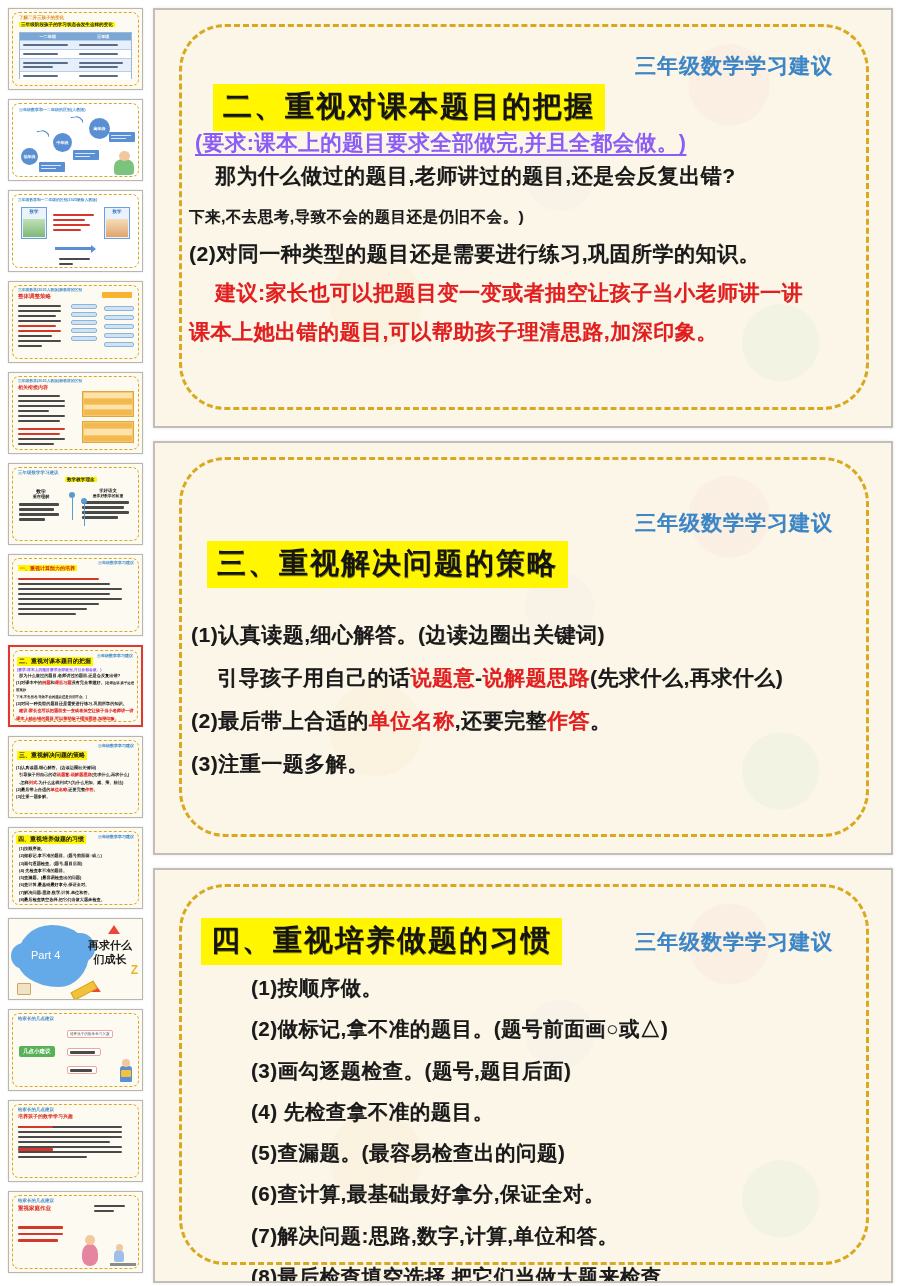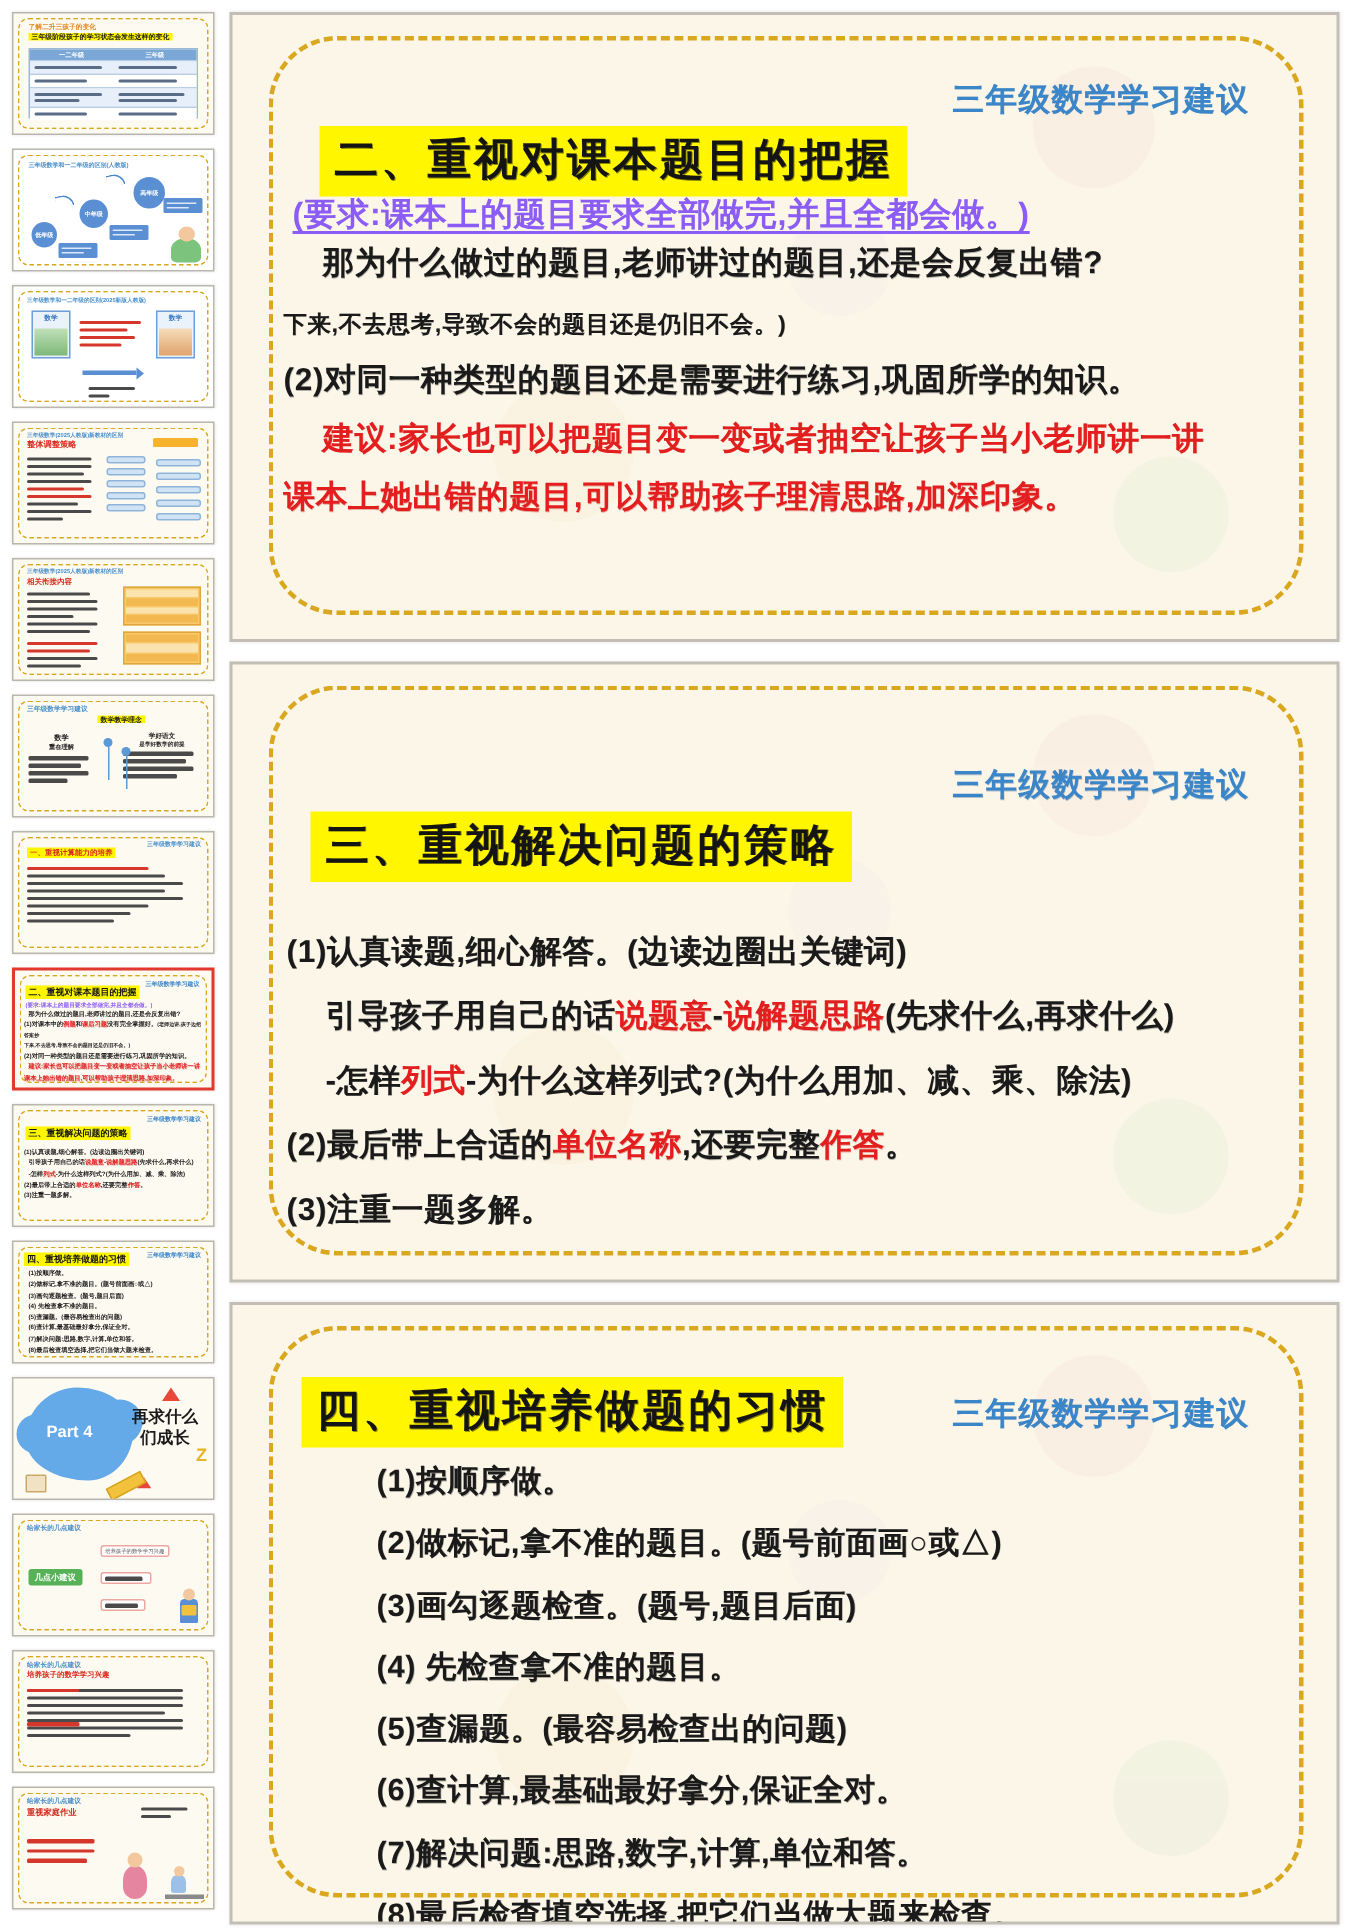--- a/index.html
+++ b/index.html
@@ -73,21 +73,21 @@
   .t6-top { font-size:4.8px; font-weight:800; color:#222; }
   .t6-sub { font-size:4.2px; font-weight:700; color:#222; }
 
   
   .blob { position:absolute; left:8px; top:6px; width:72px; height:62px; background:#64a9e8;
     border-radius:48% 52% 42% 58% / 55% 45% 55% 45%; }
   .blob:before { content:""; position:absolute; left:-6px; top:18px; width:26px; height:26px;
     background:#64a9e8; border-radius:50%; }
   .blob:after { content:""; position:absolute; right:-6px; top:8px; width:30px; height:30px;
     background:#64a9e8; border-radius:50%; }
-  .part-label { position:absolute; left:22px; top:30px; color:#fff; font-size:11px; font-weight:700; z-index:2; }
+  .part-label { position:absolute; left:22px; top:30px; color:#fff; font-size:11px; font-weight:400; z-index:2; }
   .part-title { position:absolute; right:6px; top:20px; width:52px; text-align:center;
     font-size:11px; font-weight:900; color:#1a1a1a; line-height:1.25; z-index:2; }
   .deco { position:absolute; }
   .tri-red { width:0; height:0; border-left:6px solid transparent; border-right:6px solid transparent;
     border-bottom:9px solid #e8483a; }
   .ruler { width:26px; height:9px; background:#f3c23c; transform:rotate(-28deg); border:1px solid #d8a41e; }
   .pencil-cup { width:14px; height:12px; background:#f2e2c4; border:1px solid #c9a96b; border-radius:1px; }
 
   
   .green-box { position:absolute; background:#57b257; color:#fff; font-size:5.5px; font-weight:800;
@@ -483,21 +483,20 @@
     </div>
 
     <div class="slide-card card2">
       <div class="bg-doodle"></div>
       <div class="slide-dash"></div>
       <div class="s-corner" style="top:66px;">三年级数学学习建议</div>
       <div class="s-title" style="left:52px; top:98px;">三、重视解决问题的策略</div>
       <div class="s-body body2">
           <div class="line"><span>(1)认真读题,细心解答。(边读边圈出关键词)</span></div>
           <div class="line indent"><span>引导孩子用自己的话</span><span class="red">说题意</span><span>-</span><span class="red">说解题思路</span><span>(先求什么,再求什么)</span></div>
-          <div class="line indent"><span>-怎样</span><span class="red">列式</span><span>-为什么这样列式?(为什么用加、减、乘、除法)</span></div>
           <div class="line"><span>(2)最后带上合适的</span><span class="red">单位名称</span><span>,还要完整</span><span class="red">作答</span><span>。</span></div>
           <div class="line"><span>(3)注重一题多解。</span></div>
         </div>
     </div>
 
     <div class="slide-card card3">
       <div class="bg-doodle"></div>
       <div class="slide-dash"></div>
       <div class="s-corner" style="top:58px;">三年级数学学习建议</div>
       <div class="s-title" style="left:46px; top:48px;">四、重视培养做题的习惯</div>

